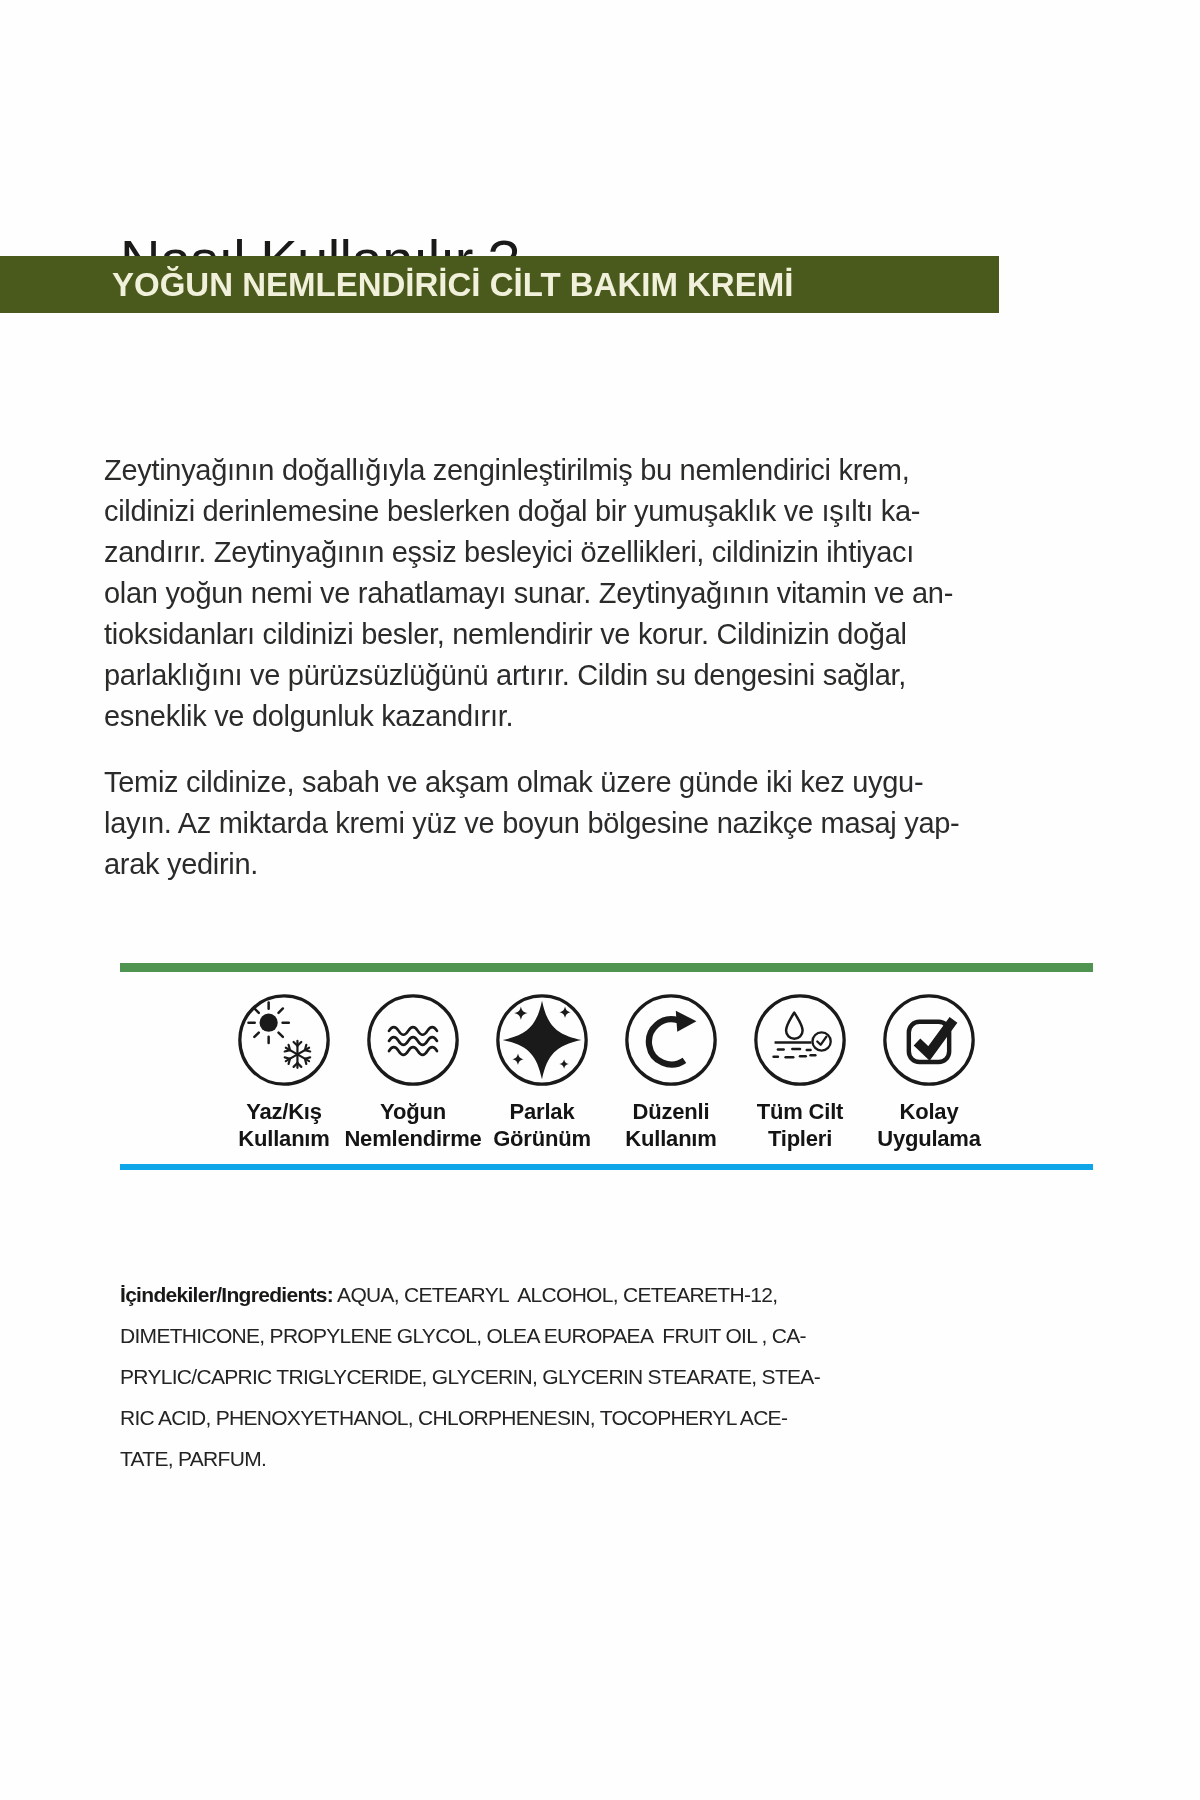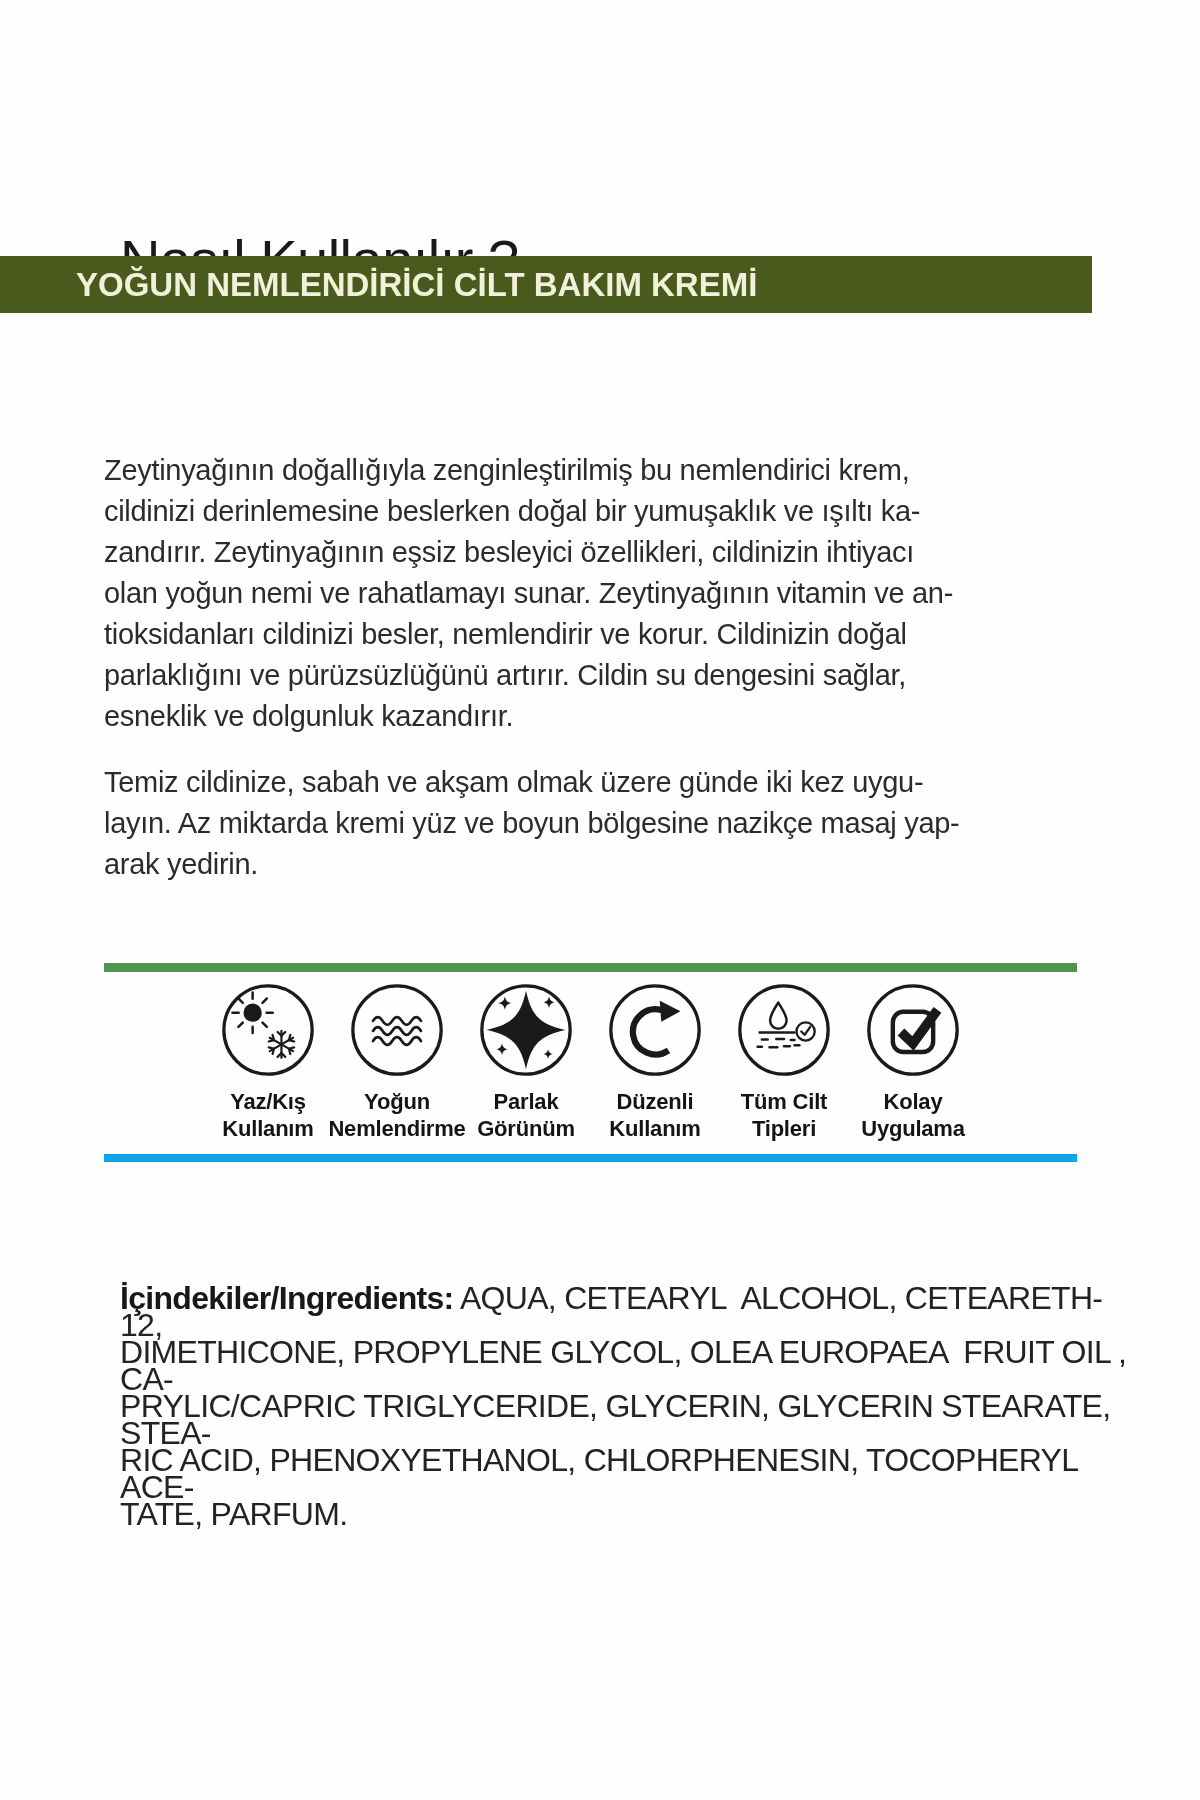--- a/index.html
+++ b/index.html
@@ -10,52 +10,52 @@
   }
   .page{position:relative;width:1200px;height:1800px;background:#fefefe;overflow:hidden;}
 
   .title{
     position:absolute;left:120px;top:194px;
     font-size:56px;line-height:1;font-weight:400;
     color:#1a1a18;letter-spacing:-0.5px;white-space:pre;
   }
 
   .banner{
-    position:absolute;left:0;top:256px;width:1092px;height:57px;
+    position:absolute;left:0;top:256px;width:999px;height:57px;
     background:#4a5a1c;display:flex;align-items:center;
-    padding-left:76px;box-sizing:border-box;
+    padding-left:112px;box-sizing:border-box;
   }
   .banner-text{
     font-size:33px;font-weight:700;color:#f1f0da;letter-spacing:0px;white-space:pre;
   }
 
   .body-par{
     position:absolute;left:104px;width:1010px;
     font-size:29px;line-height:41px;letter-spacing:-0.3px;
     color:#2b2b29;white-space:pre-wrap;
   }
   .p1{top:421px;}
   .p2{top:733px;}
 
   .features{
-    position:absolute;left:104px;top:963px;width:973px;
-    border-top:9px solid #4f9551;border-bottom:8px solid #0ea5e9;
-    padding:10px 0 12px 0;
+    position:absolute;left:120px;top:963px;width:973px;
+    border-top:9px solid #4f9551;border-bottom:6px solid #0ea5e9;
+    padding:20px 0 12px 0;
   }
   .features-row{display:flex;justify-content:center;}
   .feature{width:129px;display:flex;flex-direction:column;align-items:center;}
   .feature svg{width:96px;height:96px;display:block;}
   .feature-label{
     margin-top:10px;font-size:22px;line-height:27px;font-weight:600;
     color:#141414;text-align:center;white-space:pre-line;letter-spacing:-0.2px;
   }
 
   .ingredients{
     position:absolute;left:120px;top:1253px;width:1008px;
-    font-size:32px;line-height:27px;letter-spacing:-0.7px;
+    font-size:21px;line-height:41px;letter-spacing:-0.7px;
     color:#232321;white-space:pre-wrap;
   }
   .ingredients .ing-label{font-weight:700;color:#181816;}
 
   .ic{stroke:#1a1a1a;}
 </style>
 </head>
 <body>
 
 <div class="page">

